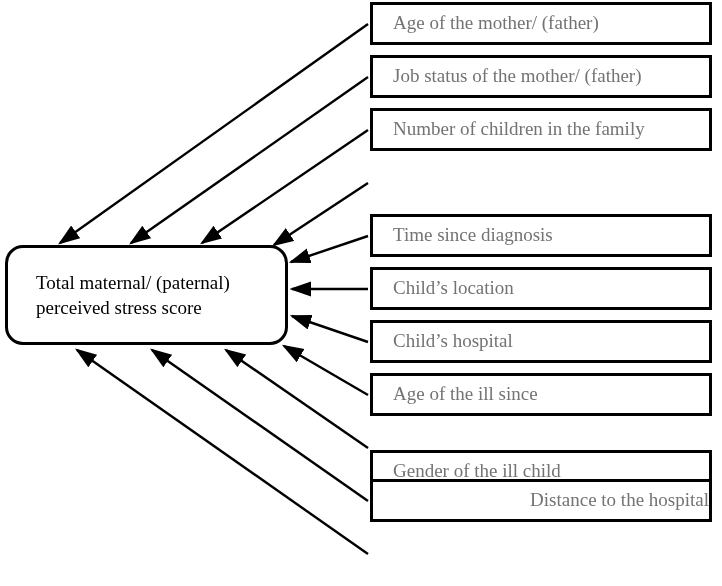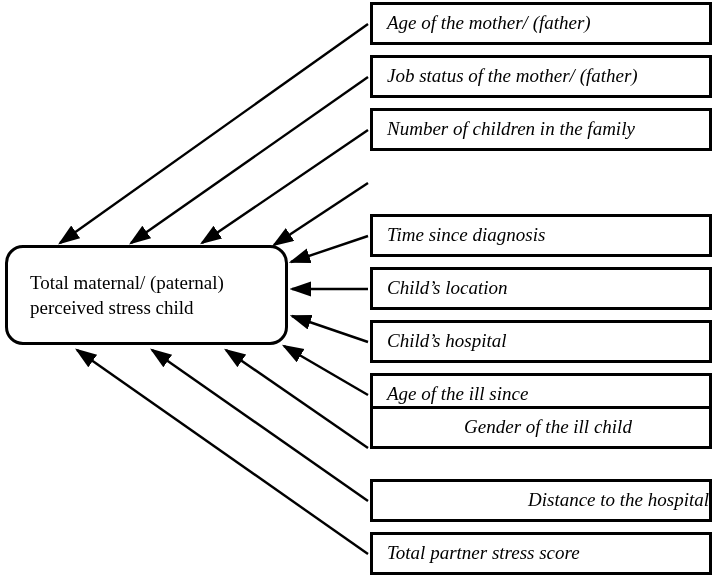--- a/index.html
+++ b/index.html
@@ -28,43 +28,42 @@
     left: 370px;
     width: 342px;
     height: 43px;
     box-sizing: border-box;
     border: 3px solid #000000;
     background: #ffffff;
     display: flex;
     align-items: center;
   }
   .factor-label {
-    padding-left: 14px;
+    padding-left: 20px;
     font-size: 19px;
     line-height: 1.1;
-    color: #000000;
+    color: #737373;
     white-space: nowrap;
-    font-style: italic;
   }
   #center-box {
     position: absolute;
     left: 5px;
     top: 245px;
     width: 283px;
     height: 100px;
     box-sizing: border-box;
     border: 3px solid #000000;
     border-radius: 18px;
     background: #ffffff;
     display: flex;
     flex-direction: column;
     justify-content: center;
   }
   #center-label {
-    padding-left: 22px;
+    padding-left: 28px;
     padding-right: 10px;
     font-size: 19px;
     line-height: 1.32;
     color: #000000;
   }
 </style>
 </head>
 <body>
 
 <div id="page">
@@ -87,21 +86,21 @@
       <line x1="368" y1="395" x2="284" y2="346"></line>
       <line x1="368" y1="448" x2="226" y2="350"></line>
       <line x1="368" y1="501" x2="152" y2="350"></line>
       <line x1="368" y1="554" x2="77" y2="350"></line>
     </g>
   </svg>
 
   <div id="center-box">
     <div id="center-label">
       <div>Total maternal/ (paternal)</div>
-      <div>perceived stress child</div>
+      <div>perceived stress score</div>
     </div>
   </div>
 
   <div class="factor-box" style="top:2px;">
     <span class="factor-label">Age of the mother/ (father)</span>
   </div>
   <div class="factor-box" style="top:108px;">
     <span class="factor-label">Number of children in the family</span>
   </div>
   <div class="factor-box" style="top:55px;">
@@ -112,23 +111,20 @@
   </div>
   <div class="factor-box" style="top:267px;">
     <span class="factor-label">Child’s location</span>
   </div>
   <div class="factor-box" style="top:320px;">
     <span class="factor-label">Child’s hospital</span>
   </div>
   <div class="factor-box" style="top:373px;">
     <span class="factor-label">Age of the ill since</span>
   </div>
-  <div class="factor-box" style="top:406px;justify-content:center;">
+  <div class="factor-box" style="top:450px;">
     <span class="factor-label">Gender of the ill child</span>
   </div>
   <div class="factor-box" style="top:479px;justify-content:flex-end;">
     <span class="factor-label">Distance to the hospital</span>
   </div>
-  <div class="factor-box" style="top:532px;">
-    <span class="factor-label">Total partner stress score</span>
-  </div>
 
 </div>
 
 </body></html>

